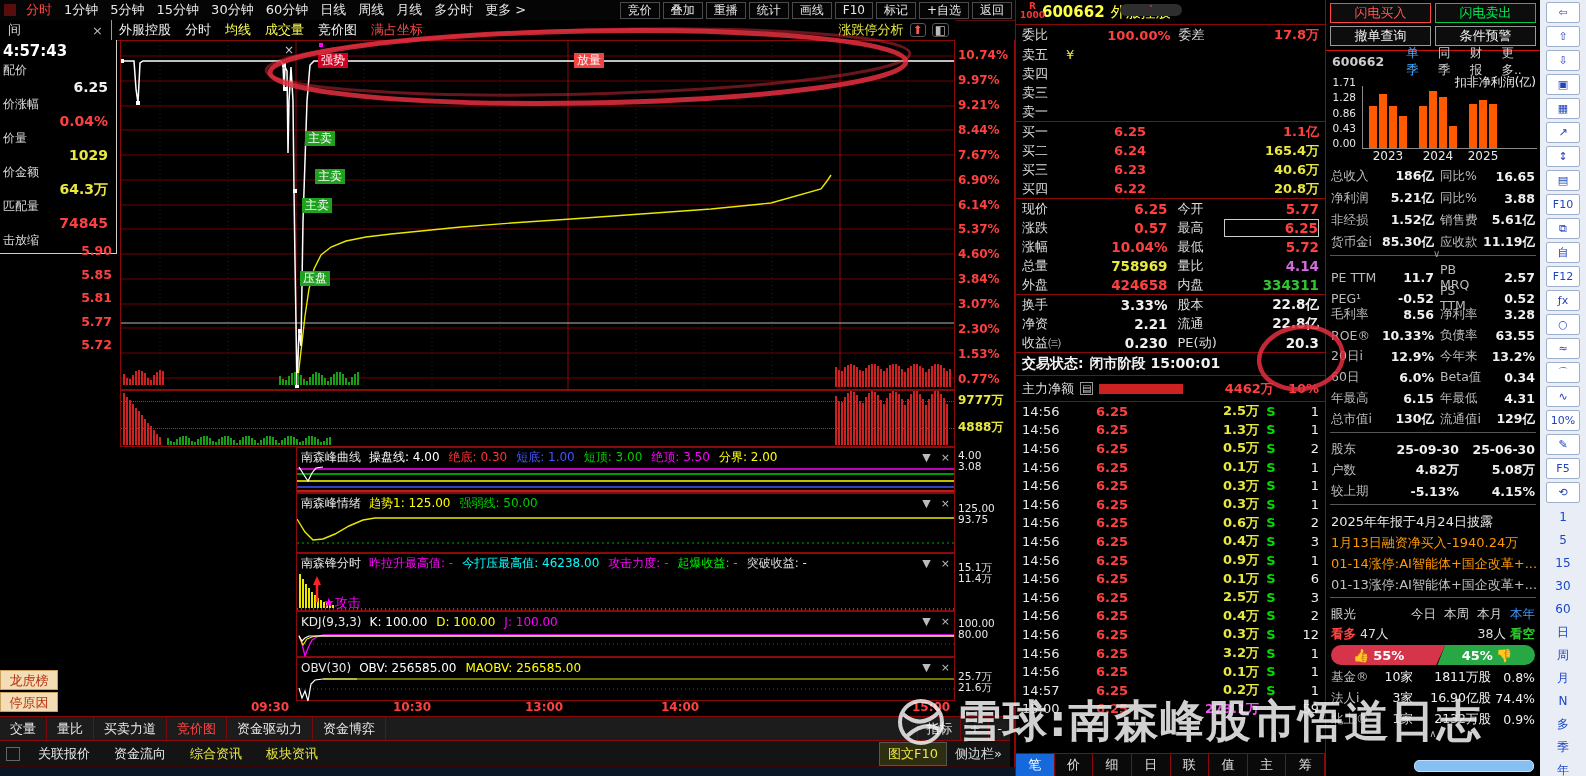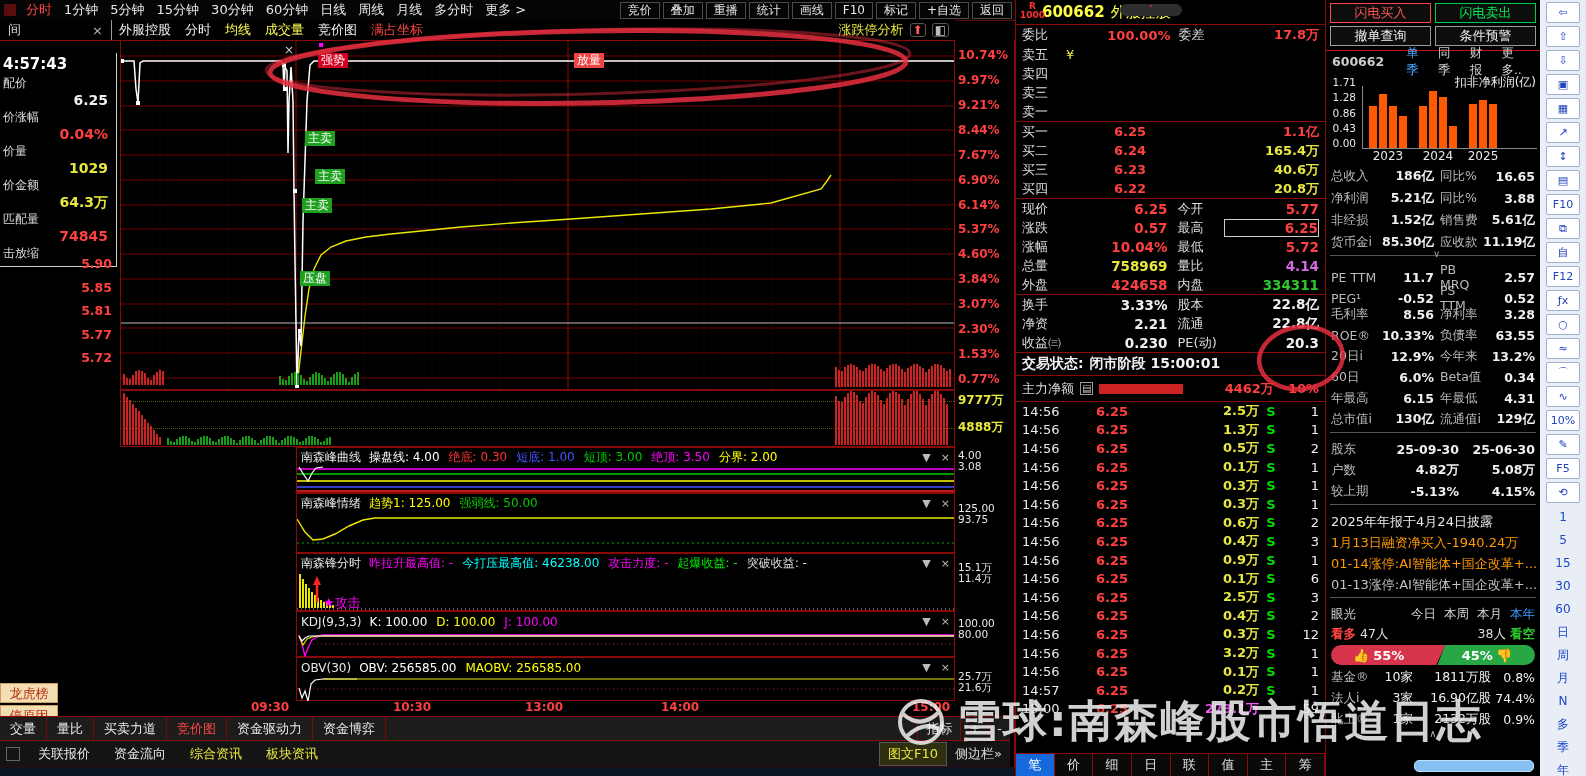--- a/index.html
+++ b/index.html
@@ -16,21 +16,21 @@
   
   .tabrow{position:absolute;left:0;top:20px;width:955px;height:20px;display:flex;align-items:center;background:#000;border-bottom:1px solid #8a0a0a;}
   .tab-left{width:112px;flex:none;display:flex;justify-content:space-between;align-items:center;
             padding:0 8px;border-right:1px solid #999;color:#ddd;height:100%;box-sizing:border-box;}
   .ctab{padding:0 7px;font-size:13px;}
   .tabrow-right{margin-left:auto;display:flex;align-items:center;gap:6px;padding-right:6px;}
   .zdt{color:#e8e840;font-size:13px;}
   .mini-ico{color:#bbb;font-size:12px;border:1px solid #555;border-radius:3px;padding:0 2px;line-height:12px;}
   .mini-ico.red{color:#ff5555;}
   
-  .gutter{position:absolute;left:0;top:53px;width:120px;height:680px;}
+  .gutter{position:absolute;left:0;top:40px;width:120px;height:680px;}
   .auction-box{position:absolute;left:0;top:0;width:117px;border-right:1px solid #cfcfcf;border-bottom:1px solid #cfcfcf;background:#000;padding:2px 0 4px 3px;box-sizing:border-box;}
   .a-time{color:#fff;font-size:15px;height:20px;}
   .a-lab{color:#ddd;font-size:12px;height:17px;}
   .a-val{font-size:14px;height:17px;text-align:right;padding-right:8px;font-weight:bold;}
   .left-axis{position:absolute;left:0;top:203px;width:112px;}
   .left-axis span{display:block;height:23.5px;text-align:right;color:#ff4040;font-size:12.5px;}
   .corner-btns{position:absolute;left:0;top:630px;width:60px;}
   .corner-btn{width:58px;height:20px;line-height:20px;text-align:center;background:#f3ddb5;color:#b33111;
               border:1px solid #caa25e;font-size:13px;margin-bottom:2px;box-sizing:border-box;overflow:hidden;}
   

